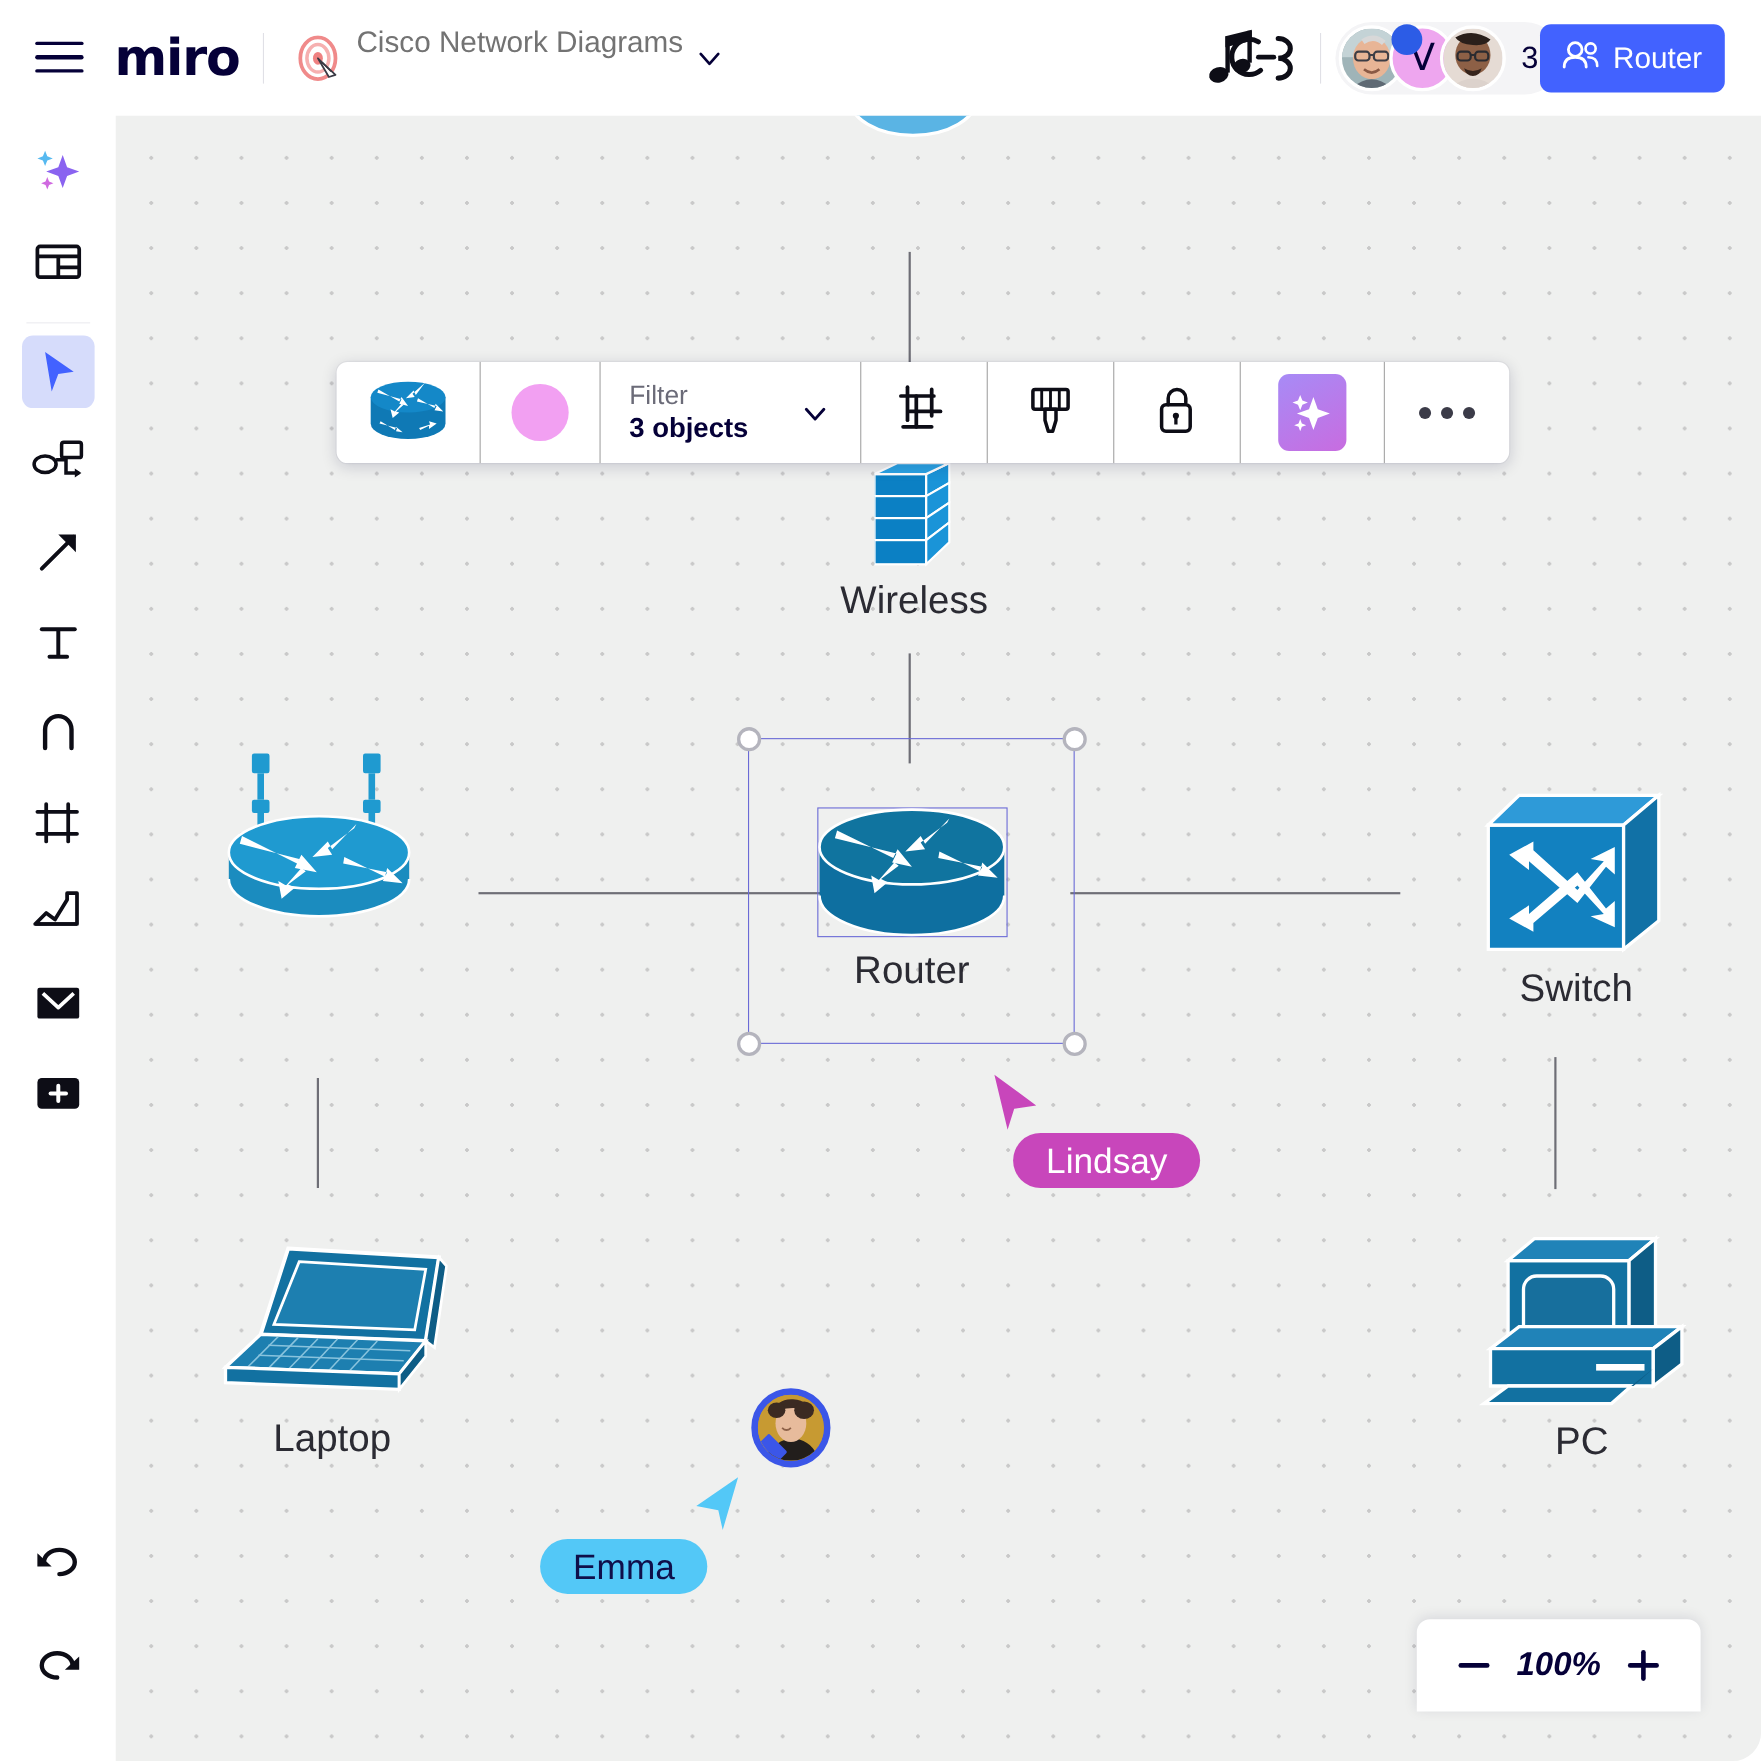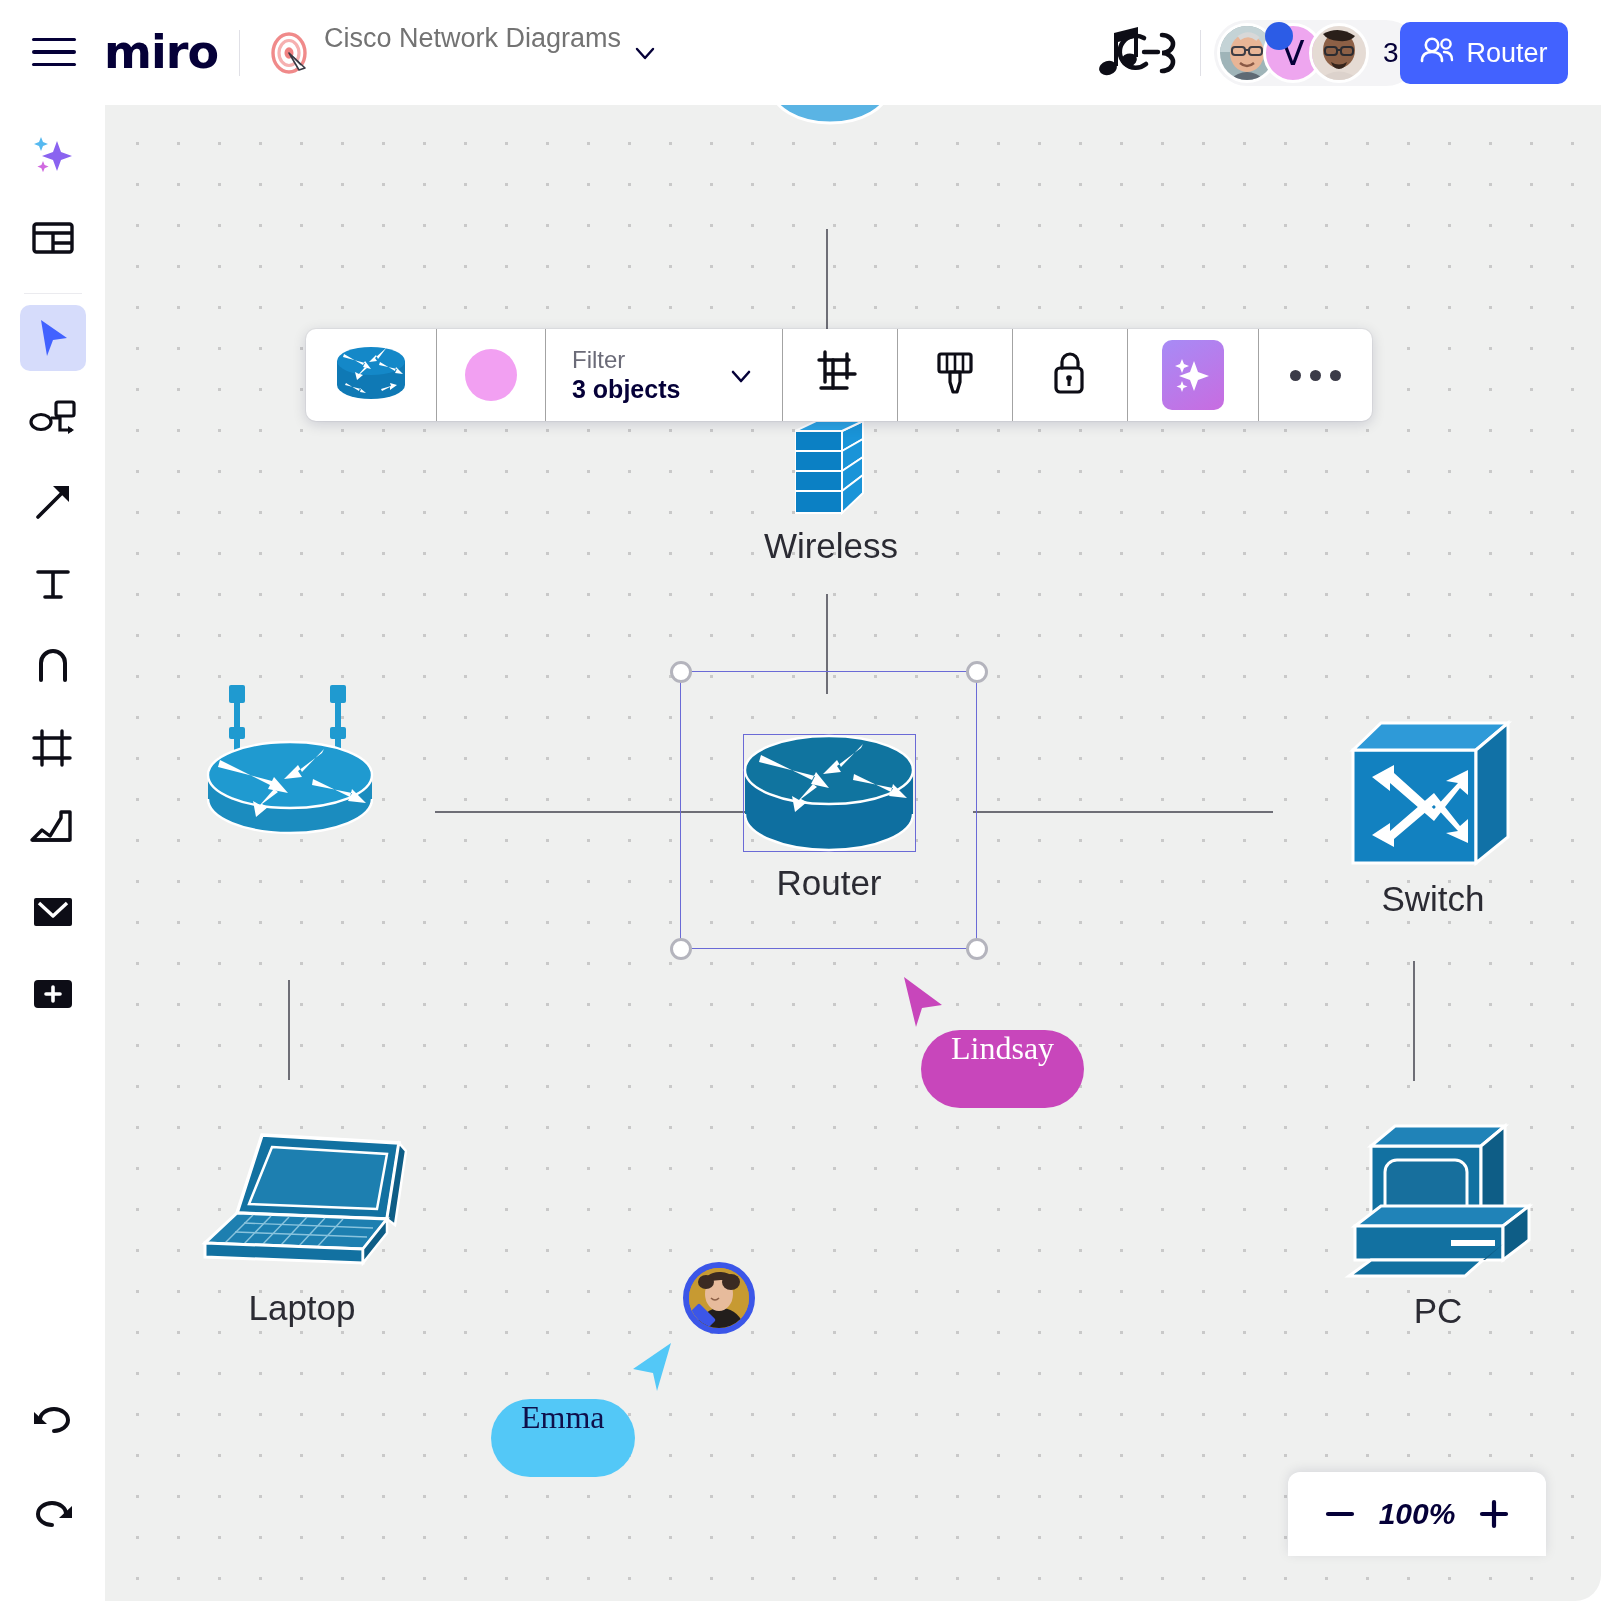--- a/index.html
+++ b/index.html
@@ -132,24 +132,23 @@
   }
   .sel-inner{position:absolute;border:1.3px solid #6a6ad6;box-sizing:border-box;}
   .handle{
     position:absolute;width:22px;height:22px;border-radius:50%;
     background:#ffffff;border:3px solid #b4b4bd;box-sizing:border-box;
   }
 
   
   .cursor-pill{
     position:absolute;border-radius:40px;
-    display:flex;align-items:flex-start;justify-content:center;
-    padding:0 30px;height:78px;
+    display:flex;align-items:center;justify-content:center;
+    padding:0 30px;height:50px;
     font-size:32px;
-    font-family:Liberation Serif, serif;
   }
   .pill-lindsay{background:#c846bb;color:#ffffff;}
   .pill-emma{background:#53c8f7;color:#0f0f4a;}
   .emma-av{
     position:absolute;width:72px;height:72px;border-radius:50%;
     border:6px solid #3b56e8;box-sizing:border-box;overflow:hidden;
     background:#c79a32;
   }
   .emma-av:after{
     content:"";position:absolute;left:-2px;bottom:-4px;width:24px;height:24px;

